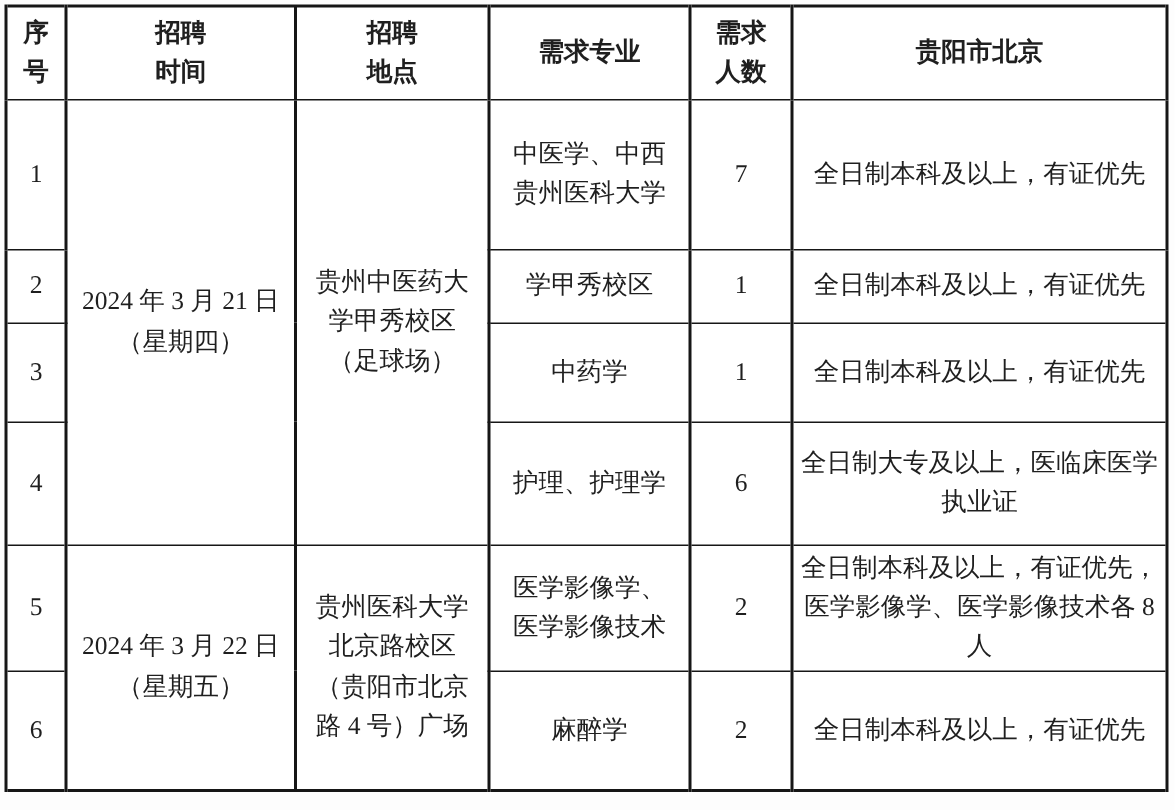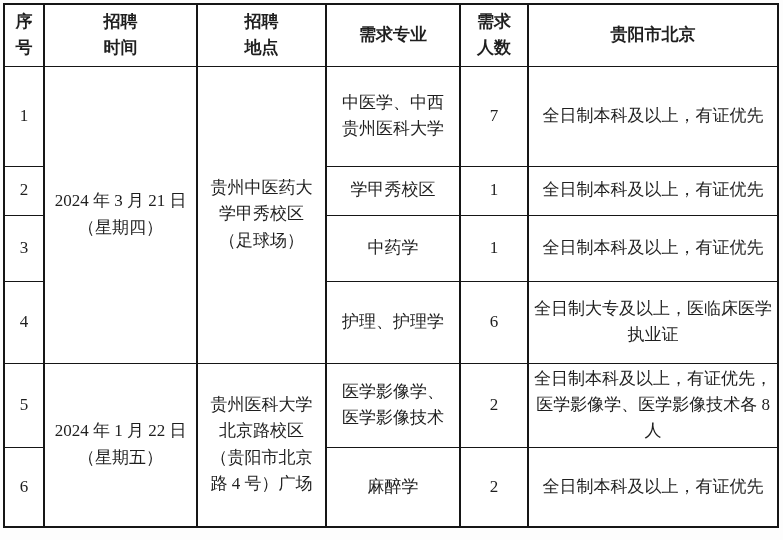--- a/index.html
+++ b/index.html
@@ -109,21 +109,21 @@
   <tr class="r4">
     <td>4</td>
     <td>护理、护理学</td>
     <td>6</td>
     <td>全日制大专及以上，医临床医学
 执业证</td>
   </tr>
 
   <tr class="r5">
     <td>5</td>
-    <td rowspan="2">2024 年 1 月 22 日
+    <td rowspan="2">2024 年 3 月 22 日
 （星期五）</td>
     <td rowspan="2">贵州医科大学
 北京路校区
 （贵阳市北京
 路 4 号）广场</td>
     <td>医学影像学、
 医学影像技术</td>
     <td>2</td>
     <td>全日制本科及以上，有证优先，
 医学影像学、医学影像技术各 8

